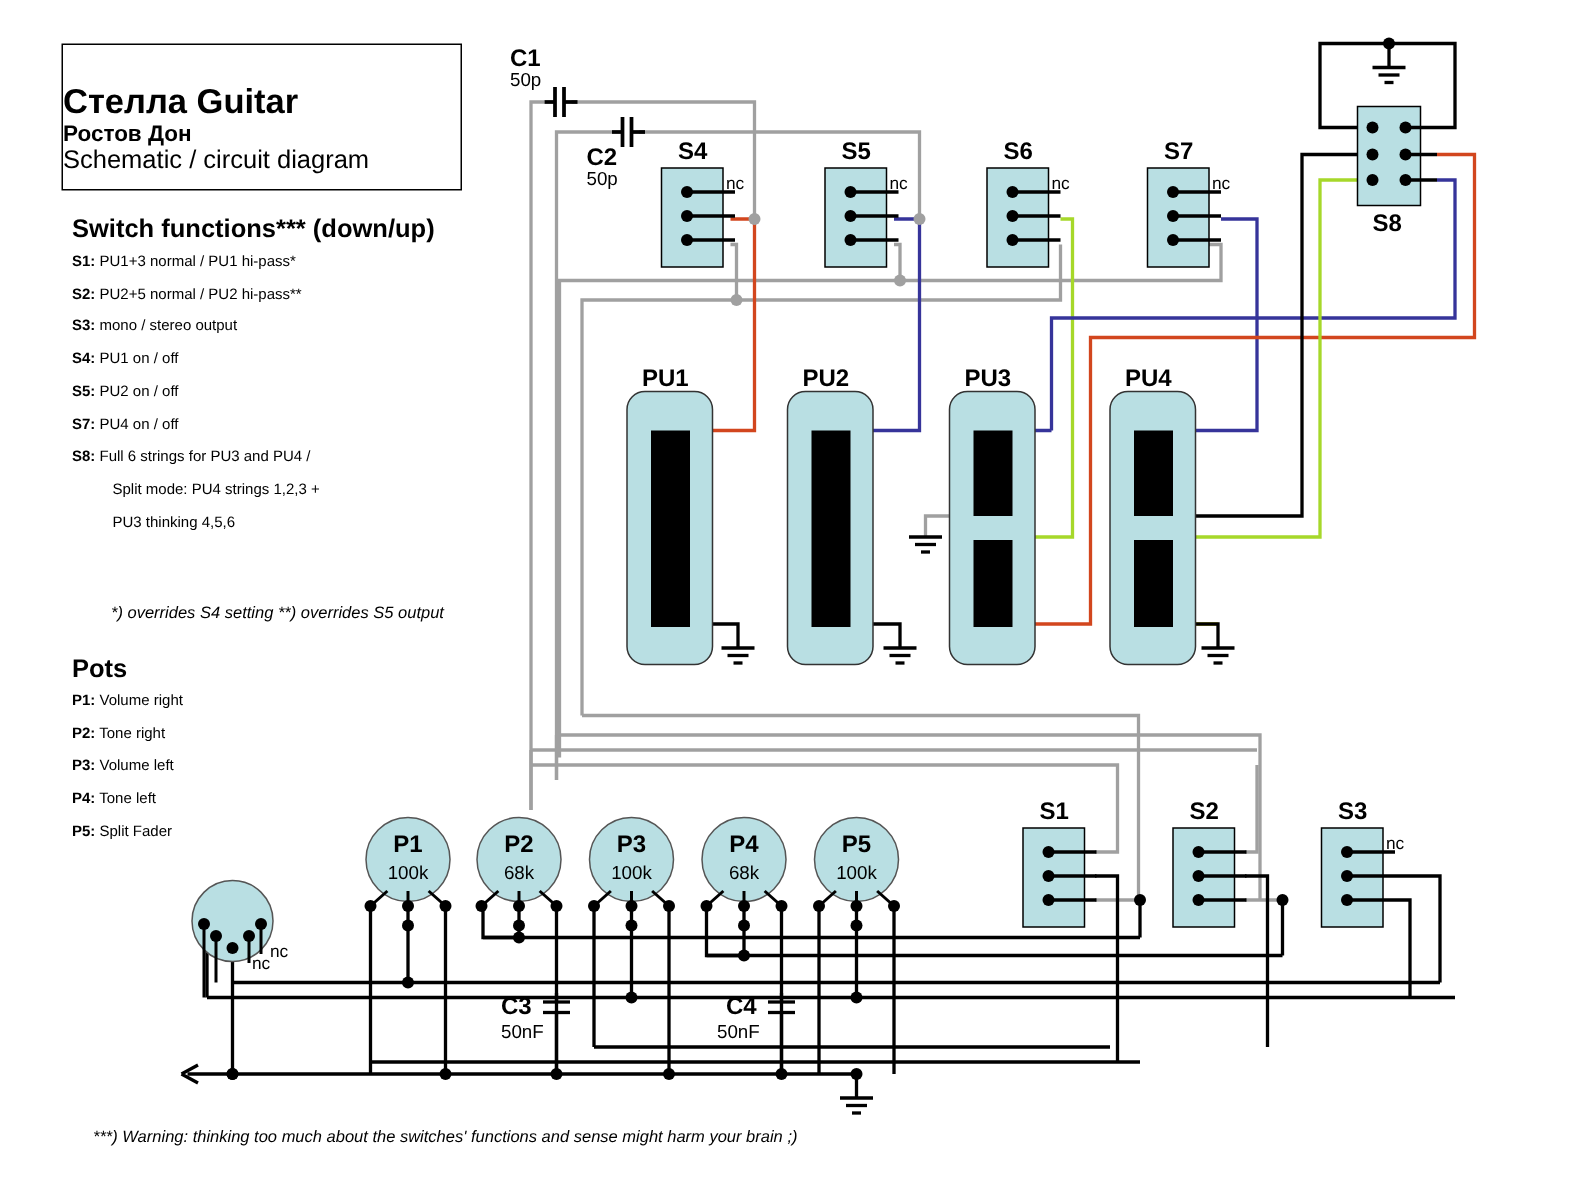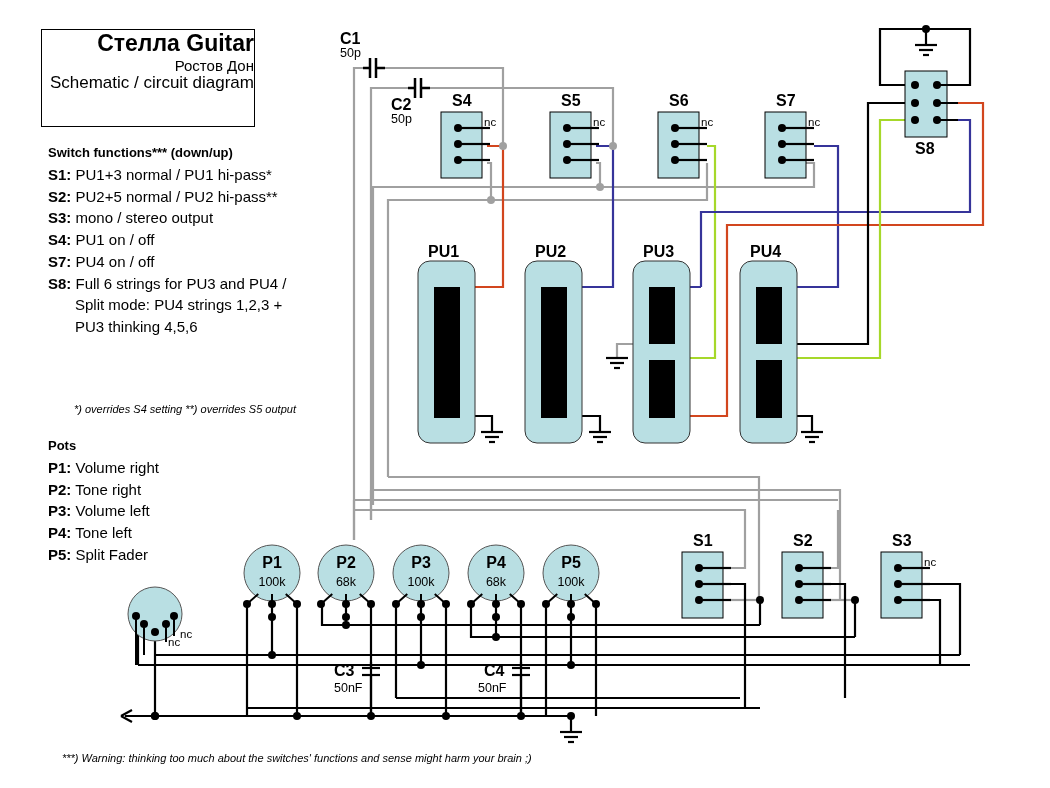--- a/index.html
+++ b/index.html
@@ -1,26 +1,26 @@
 <!DOCTYPE html>
 <html><head>
 <meta charset="utf-8">
 <style>
   html, body { margin: 0; padding: 0; background: #ffffff; }
   body { width: 1050px; height: 788px; position: relative; overflow: hidden;
          font-family: "Liberation Sans", sans-serif; color: #000; }
   #schem { position: absolute; left: 0; top: 0; }
-  .title-box { position: absolute; left: 41px; top: 29px; width: 214px; height: 98px;
-               border: 1.5px solid #000; text-align: right; box-sizing: border-box; padding-top: 0; }
+  .title-box { position: absolute; left: 41px; top: 29px; width: 267px; height: 98px;
+               border: 1.5px solid #000; text-align: left; box-sizing: border-box; padding-top: 24px; }
   .title-main { font-weight: bold; font-size: 23px; line-height: 26px; }
-  .title-sub { font-weight: normal; font-size: 15px; line-height: 19px; }
+  .title-sub { font-weight: bold; font-size: 15px; line-height: 19px; }
   .title-line { font-size: 17px; line-height: 16px; }
   .legend { position: absolute; left: 48px; }
-  .legend h3 { margin: 0; font-size: 13px; font-weight: bold; line-height: 22px; }
-  .legend .row { font-size: 15px; line-height: 21.7px; white-space: nowrap; }
+  .legend h3 { margin: 0; font-size: 17px; font-weight: bold; line-height: 22px; }
+  .legend .row { font-size: 10px; line-height: 21.7px; white-space: nowrap; }
   .legend .row b { font-weight: bold; }
   .legend .indent { padding-left: 27px; }
   .foot-small { position: absolute; font-size: 11px; font-style: italic; white-space: nowrap; }
   svg text { font-family: "Liberation Sans", sans-serif; }
   .lbl-b { font-weight: bold; font-size: 16px; }
   .lbl-s { font-size: 12.5px; }
   .lbl-nc { font-size: 11.5px; }
 </style>
 </head>
 <body>
@@ -30,20 +30,21 @@
   <div class="title-sub">Ростов Дон</div>
   <div class="title-line">Schematic / circuit diagram</div>
 </div>
 
 <div class="legend" style="top:142px;">
   <h3>Switch functions*** (down/up)</h3>
   <div class="row"><b>S1:</b> <span>PU1+3 normal / PU1 hi-pass*</span></div>
   <div class="row"><b>S2:</b> <span>PU2+5 normal / PU2 hi-pass**</span></div>
   <div class="row"><b>S3:</b> <span>mono / stereo output</span></div>
   <div class="row"><b>S4:</b> <span>PU1 on / off</span></div>
+  <div class="row"><b>S5:</b> <span>PU2 on / off</span></div>
   <div class="row"><b>S7:</b> <span>PU4 on / off</span></div>
   <div class="row"><b>S8:</b> <span>Full 6 strings for PU3 and PU4 /</span></div>
   <div class="row indent">Split mode: PU4 strings 1,2,3 +</div>
   <div class="row indent">PU3 thinking 4,5,6</div>
 </div>
 <div class="foot-small" style="left:74px; top:403px;">*) overrides S4 setting  **) overrides S5 output</div>
 
 <div class="legend" style="top:435px;">
   <h3>Pots</h3>
   <div class="row"><b>P1:</b> <span>Volume right</span></div>

